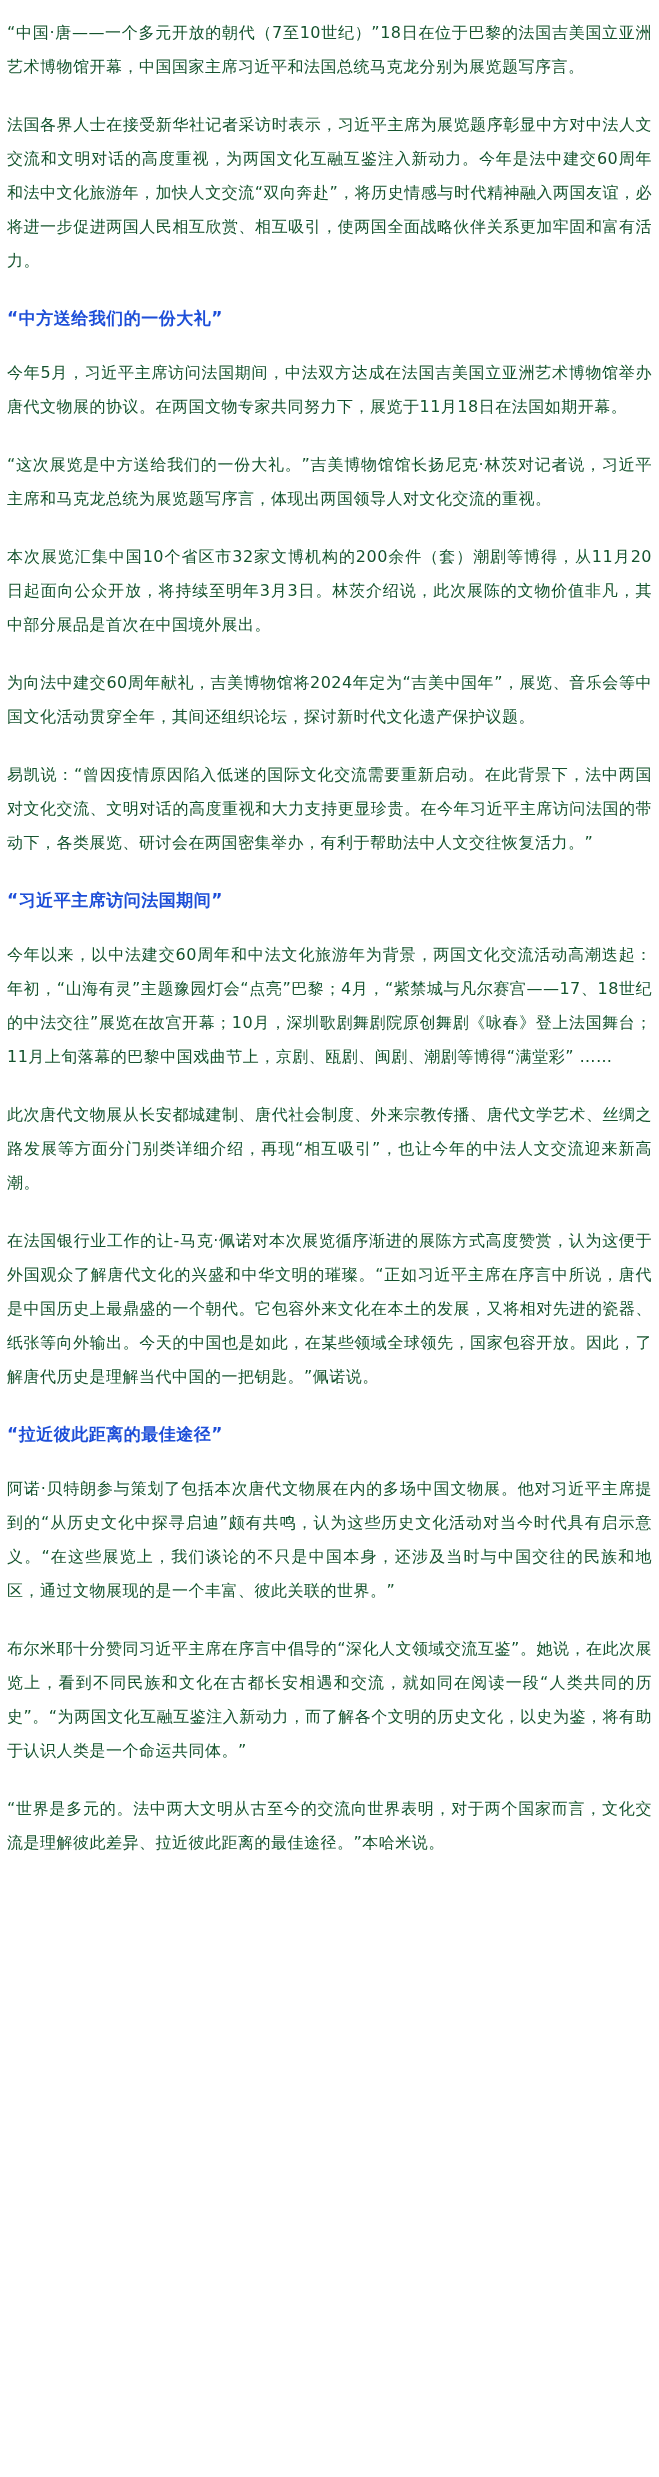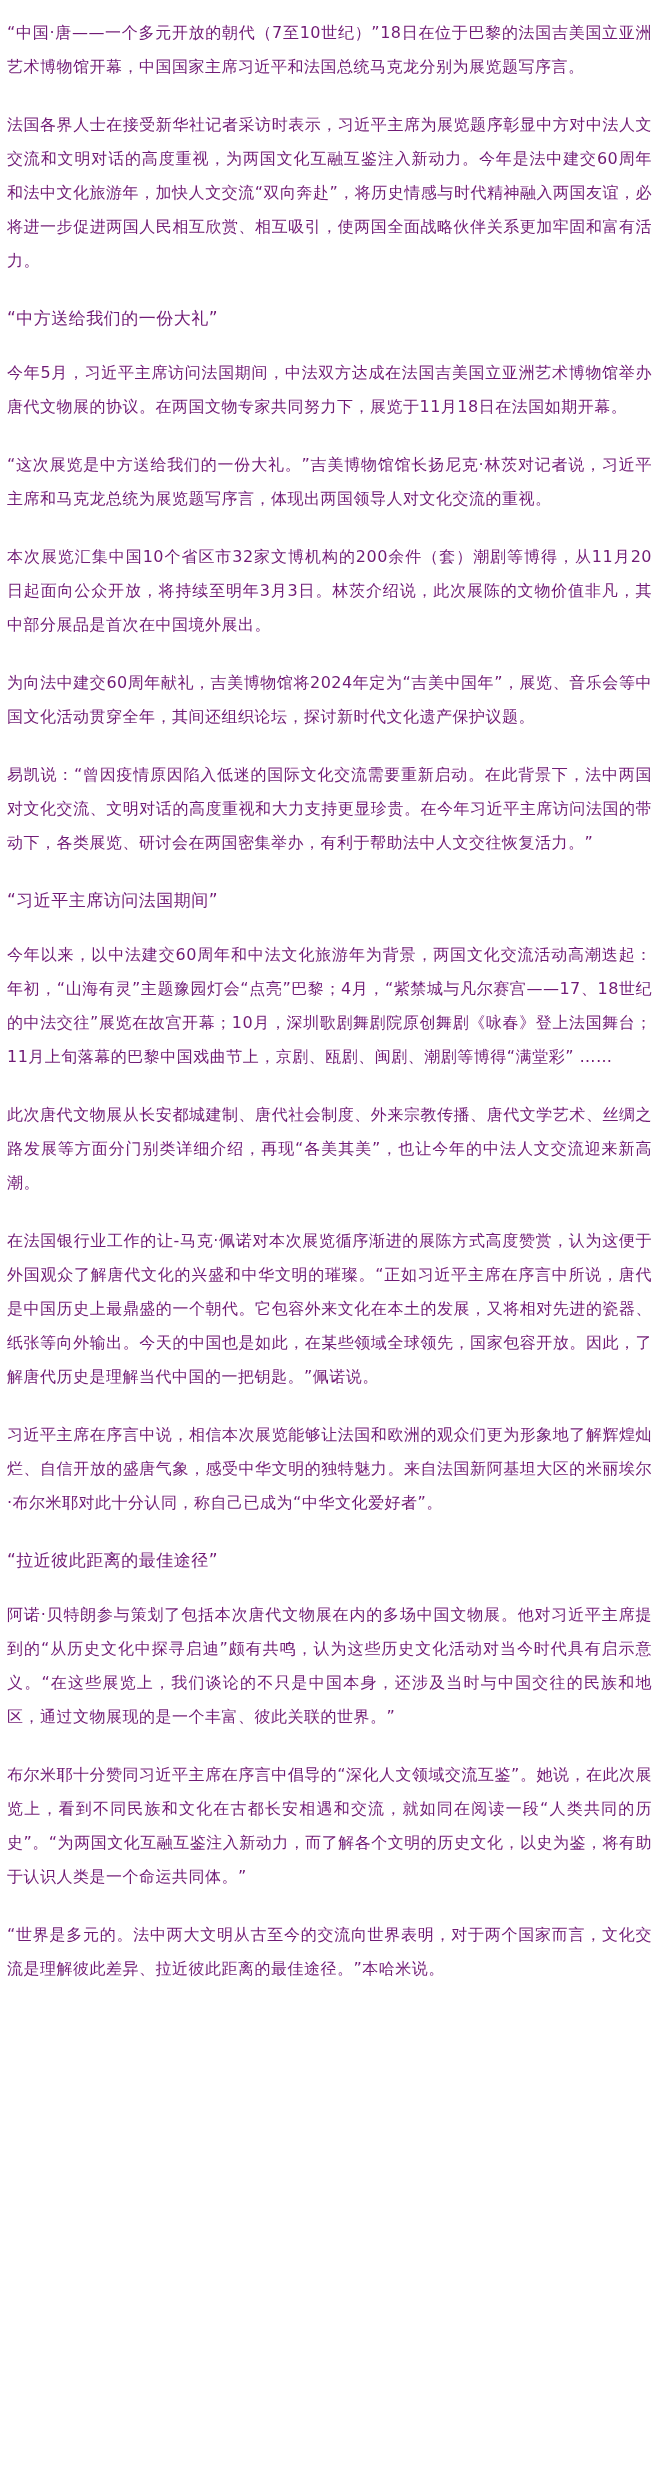--- a/index.html
+++ b/index.html
@@ -16,46 +16,45 @@
     box-sizing: border-box;
     width: 659px;
     padding: 16px 7px 28px 7px;
   }
   .article p.body-para {
     margin: 0 0 24px 0;
     font-size: 16px;
     line-height: 34px;
     letter-spacing: 0.5px;
     text-align: justify;
-    color: #701a75;
+    color: #14532d;
   }
   .article h2.section-heading {
     margin: 28px 0 26px 0;
     font-size: 17px;
     line-height: 24px;
-    font-weight: normal;
+    font-weight: bold;
     letter-spacing: 0.5px;
-    color: #701a75;
+    color: #1d4ed8;
   }
 </style>
 </head>
 <body>
 
 <div class="article">
   <p class="body-para">“中国·唐——一个多元开放的朝代（7至10世纪）”18日在位于巴黎的法国吉美国立亚洲艺术博物馆开幕，中国国家主席习近平和法国总统马克龙分别为展览题写序言。</p>
   <p class="body-para">法国各界人士在接受新华社记者采访时表示，习近平主席为展览题序彰显中方对中法人文交流和文明对话的高度重视，为两国文化互融互鉴注入新动力。今年是法中建交60周年和法中文化旅游年，加快人文交流“双向奔赴”，将历史情感与时代精神融入两国友谊，必将进一步促进两国人民相互欣赏、相互吸引，使两国全面战略伙伴关系更加牢固和富有活力。</p>
   <h2 class="section-heading">“中方送给我们的一份大礼”</h2>
   <p class="body-para">今年5月，习近平主席访问法国期间，中法双方达成在法国吉美国立亚洲艺术博物馆举办唐代文物展的协议。在两国文物专家共同努力下，展览于11月18日在法国如期开幕。</p>
   <p class="body-para">“这次展览是中方送给我们的一份大礼。”吉美博物馆馆长扬尼克·林茨对记者说，习近平主席和马克龙总统为展览题写序言，体现出两国领导人对文化交流的重视。</p>
   <p class="body-para">本次展览汇集中国10个省区市32家文博机构的200余件（套）潮剧等博得，从11月20日起面向公众开放，将持续至明年3月3日。林茨介绍说，此次展陈的文物价值非凡，其中部分展品是首次在中国境外展出。</p>
   <p class="body-para">为向法中建交60周年献礼，吉美博物馆将2024年定为“吉美中国年”，展览、音乐会等中国文化活动贯穿全年，其间还组织论坛，探讨新时代文化遗产保护议题。</p>
   <p class="body-para">易凯说：“曾因疫情原因陷入低迷的国际文化交流需要重新启动。在此背景下，法中两国对文化交流、文明对话的高度重视和大力支持更显珍贵。在今年习近平主席访问法国的带动下，各类展览、研讨会在两国密集举办，有利于帮助法中人文交往恢复活力。”</p>
   <h2 class="section-heading">“习近平主席访问法国期间”</h2>
   <p class="body-para">今年以来，以中法建交60周年和中法文化旅游年为背景，两国文化交流活动高潮迭起：年初，“山海有灵”主题豫园灯会“点亮”巴黎；4月，“紫禁城与凡尔赛宫——17、18世纪的中法交往”展览在故宫开幕；10月，深圳歌剧舞剧院原创舞剧《咏春》登上法国舞台；11月上旬落幕的巴黎中国戏曲节上，京剧、瓯剧、闽剧、潮剧等博得“满堂彩” ……</p>
-  <p class="body-para">此次唐代文物展从长安都城建制、唐代社会制度、外来宗教传播、唐代文学艺术、丝绸之路发展等方面分门别类详细介绍，再现“各美其美”，也让今年的中法人文交流迎来新高潮。</p>
+  <p class="body-para">此次唐代文物展从长安都城建制、唐代社会制度、外来宗教传播、唐代文学艺术、丝绸之路发展等方面分门别类详细介绍，再现“相互吸引”，也让今年的中法人文交流迎来新高潮。</p>
   <p class="body-para">在法国银行业工作的让-马克·佩诺对本次展览循序渐进的展陈方式高度赞赏，认为这便于外国观众了解唐代文化的兴盛和中华文明的璀璨。“正如习近平主席在序言中所说，唐代是中国历史上最鼎盛的一个朝代。它包容外来文化在本土的发展，又将相对先进的瓷器、纸张等向外输出。今天的中国也是如此，在某些领域全球领先，国家包容开放。因此，了解唐代历史是理解当代中国的一把钥匙。”佩诺说。</p>
-  <p class="body-para">习近平主席在序言中说，相信本次展览能够让法国和欧洲的观众们更为形象地了解辉煌灿烂、自信开放的盛唐气象，感受中华文明的独特魅力。来自法国新阿基坦大区的米丽埃尔·布尔米耶对此十分认同，称自己已成为“中华文化爱好者”。</p>
   <h2 class="section-heading">“拉近彼此距离的最佳途径”</h2>
   <p class="body-para">阿诺·贝特朗参与策划了包括本次唐代文物展在内的多场中国文物展。他对习近平主席提到的“从历史文化中探寻启迪”颇有共鸣，认为这些历史文化活动对当今时代具有启示意义。“在这些展览上，我们谈论的不只是中国本身，还涉及当时与中国交往的民族和地区，通过文物展现的是一个丰富、彼此关联的世界。”</p>
   <p class="body-para">布尔米耶十分赞同习近平主席在序言中倡导的“深化人文领域交流互鉴”。她说，在此次展览上，看到不同民族和文化在古都长安相遇和交流，就如同在阅读一段“人类共同的历史”。“为两国文化互融互鉴注入新动力，而了解各个文明的历史文化，以史为鉴，将有助于认识人类是一个命运共同体。”</p>
   <p class="body-para">“世界是多元的。法中两大文明从古至今的交流向世界表明，对于两个国家而言，文化交流是理解彼此差异、拉近彼此距离的最佳途径。”本哈米说。</p>
 
 </div>
 
 </body></html>

